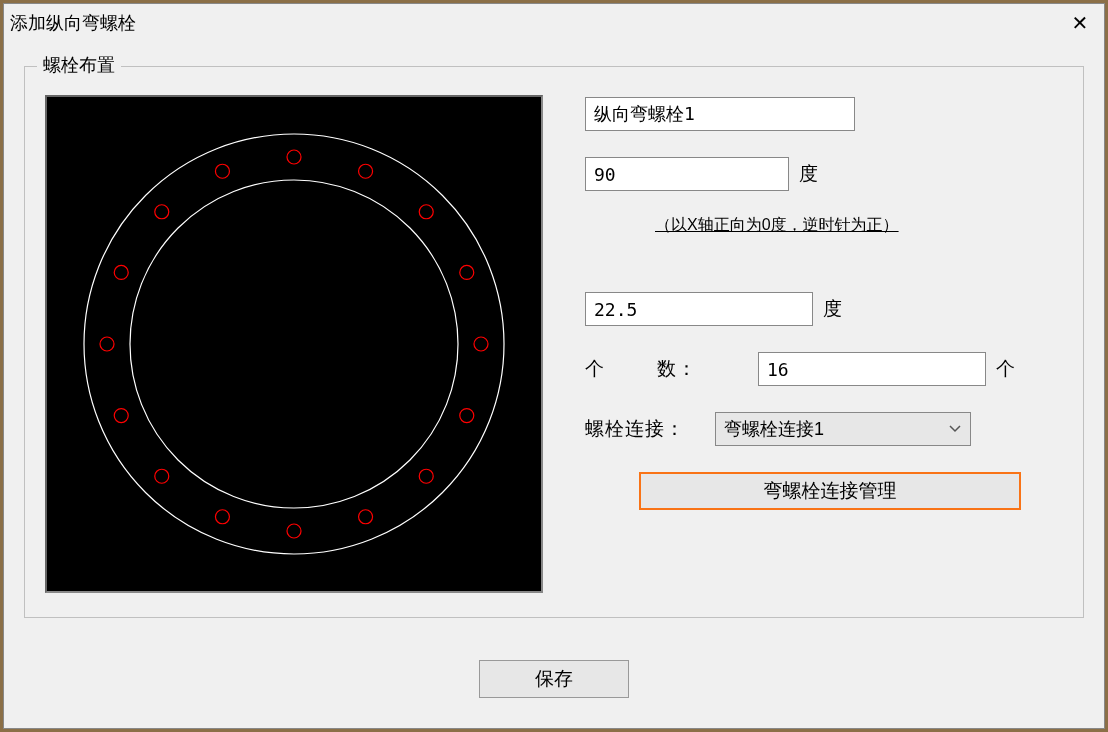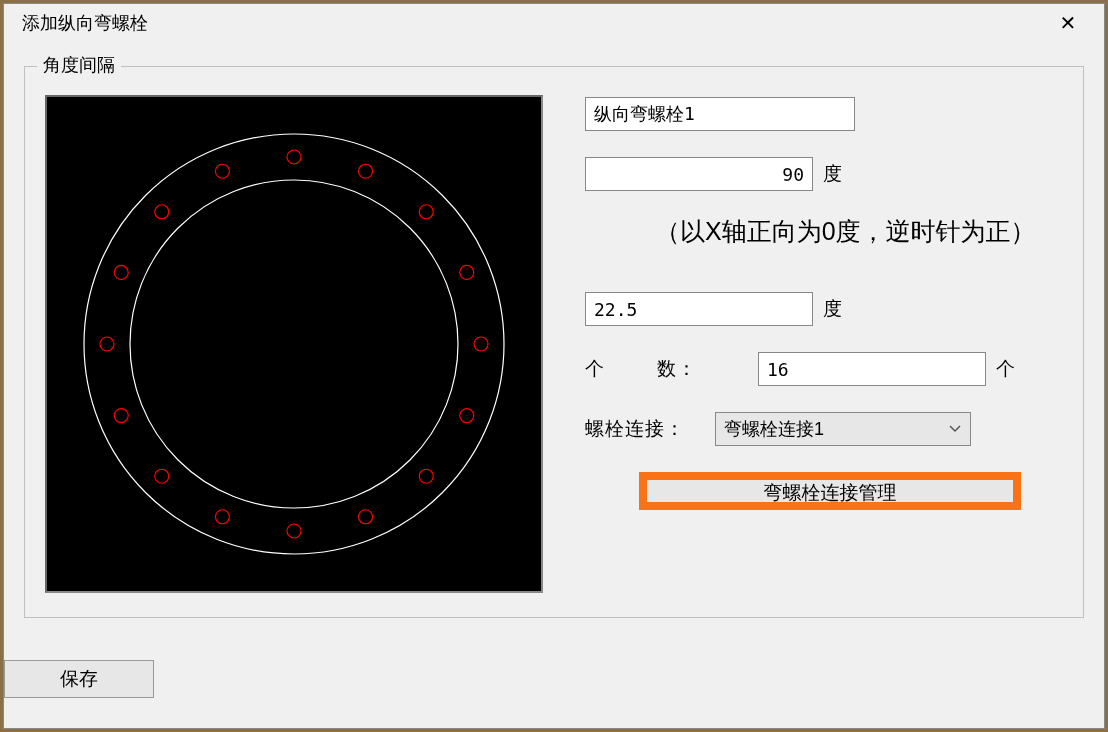--- a/index.html
+++ b/index.html
@@ -16,21 +16,21 @@
       left: 3px; top: 3px;
       width: 1102px; height: 726px;
       background: #f0f0f0;
       border: 1px solid #888;
     }
     .titlebar {
       height: 38px;
       display: flex;
       align-items: center;
       justify-content: space-between;
-      padding: 0 16px;
+      padding: 0 4px;
       text-align: right;
     }
     .titlebar-title {
       font-size: 18px;
       padding-left: 2px;
     }
     .close-btn {
       width: 40px; height: 30px;
       display: flex; align-items: center; justify-content: center;
       font-size: 20px;
@@ -83,31 +83,32 @@
     }
     input[type=text] {
       height: 34px;
       border: 1px solid #888;
       padding: 0 8px;
       font-size: 18px;
       font-family: "SimSun", monospace;
       background: #fff;
     }
     .input-name { width: 270px; }
-    .input-angle { width: 228px; text-align: right; }
+    .input-angle { width: 204px; }
     .input-interval { width: 228px; }
     .input-count { width: 228px; margin-left: 43px; }
     .unit {
       margin-left: 10px;
       font-size: 19px;
     }
     .note {
-      font-size: 25px;
+      font-size: 16px;
       padding-left: 70px;
-      margin-bottom: 42px;
+      margin-bottom: 54px;
+      text-decoration: underline;
     }
     .select-wrap {
       position: relative;
       width: 256px;
       height: 34px;
     }
     select {
       width: 100%; height: 100%;
       border: 1px solid #888;
       background: #e7e7e7;
@@ -122,30 +123,30 @@
       transform: translateY(-50%);
       pointer-events: none;
       width: 12px; height: 8px;
     }
     .manage-btn {
       display: block;
       width: 382px; height: 38px;
       margin-left: 54px;
       margin-top: 24px;
       background: #e7e7e7;
-      border: 8px solid #f97316;
+      border: 2px solid #f97316;
       font-size: 19px;
       cursor: default;
     }
     .bottom-btns {
       position: absolute;
       left: 0; bottom: 30px;
       width: 100%;
       display: flex;
-      justify-content: flex-start;
+      justify-content: center;
       gap: 68px;
     }
     .btn {
       width: 150px; height: 38px;
       background: #e7e7e7;
       border: 1px solid #999;
       font-size: 19px;
       cursor: default;
     }
     .gap-top { }
@@ -153,21 +154,21 @@
 </head>
 <body>
 
 <div class="window">
   <div class="titlebar">
     <span class="titlebar-title">添加纵向弯螺栓</span>
     <span class="close-btn">✕</span>
   </div>
 
   <div class="fieldset">
-    <div class="fieldset-legend">角度间隔</div>
+    <div class="fieldset-legend">螺栓布置</div>
 
     <div class="preview">
       <svg class="bolt-svg" id="bolt-svg" viewBox="0 0 494 494">
           <circle cx="247" cy="247" r="210" stroke="#ffffff" fill="none" stroke-width="1.2"></circle>
           <circle cx="247" cy="247" r="164" stroke="#ffffff" fill="none" stroke-width="1.2"></circle>
           <circle cx="247" cy="60" r="7" stroke="#ff0000" fill="none" stroke-width="1.2"></circle>
           <circle cx="175.4381981477282" cy="74.23452742038938" r="7" stroke="#ff0000" fill="none" stroke-width="1.2"></circle>
           <circle cx="114.77103191811563" cy="114.7710319181156" r="7" stroke="#ff0000" fill="none" stroke-width="1.2"></circle>
           <circle cx="74.23452742038938" cy="175.4381981477282" r="7" stroke="#ff0000" fill="none" stroke-width="1.2"></circle>
           <circle cx="60" cy="246.99999999999997" r="7" stroke="#ff0000" fill="none" stroke-width="1.2"></circle>

